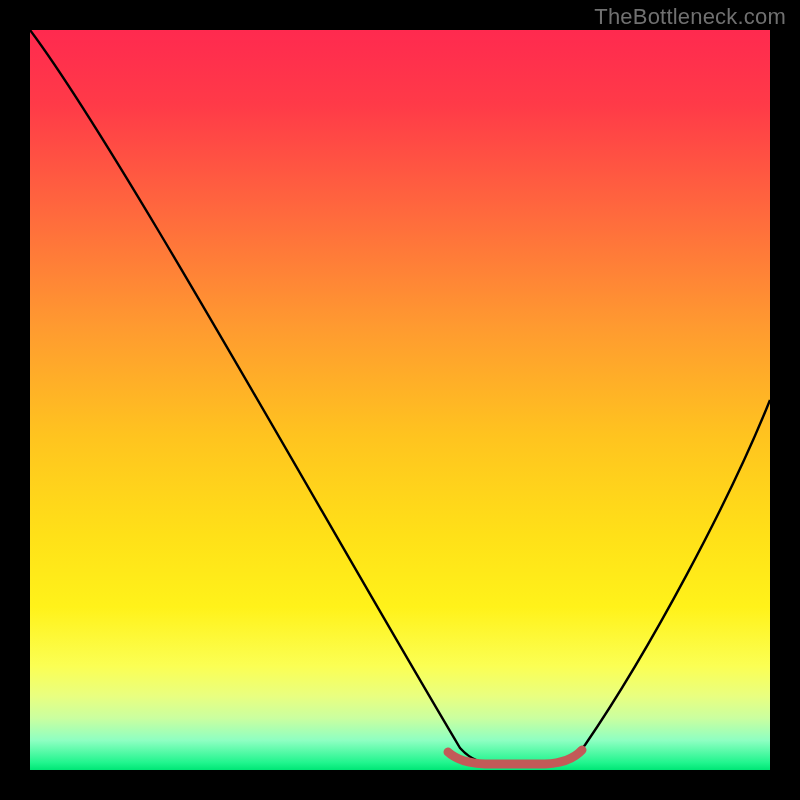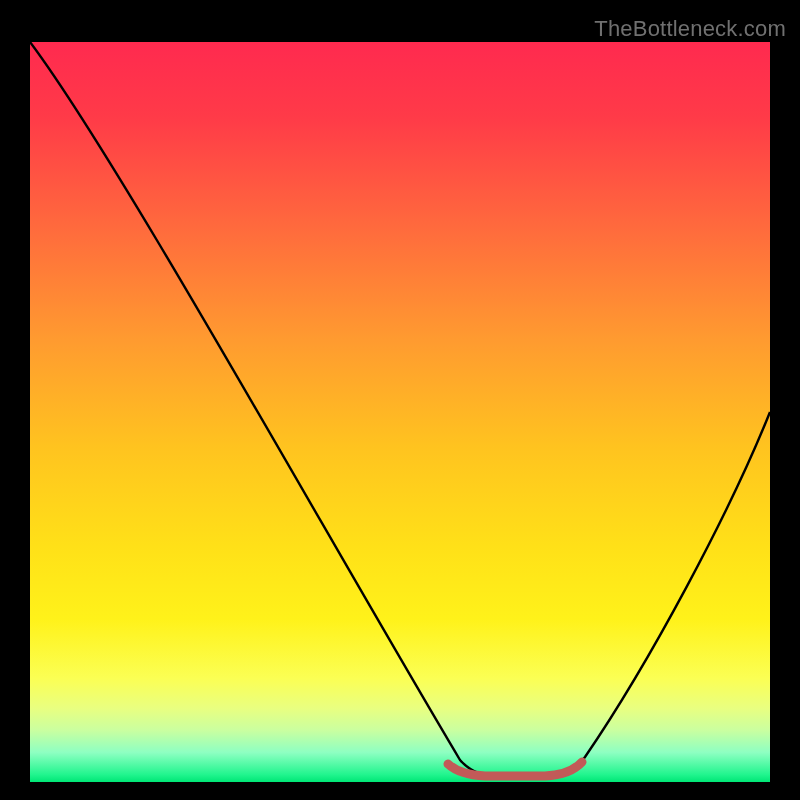--- a/index.html
+++ b/index.html
@@ -11,21 +11,20 @@
     overflow: hidden;
     font-family: Arial, Helvetica, sans-serif;
   }
   .frame {
     position: absolute;
     left: 0;
     top: 0;
     width: 800px;
     height: 612px;
     background: #000;
-    margin-top: 12px;
   }
   .plot {
     position: absolute;
     left: 30px;
     top: 30px;
     width: 740px;
     height: 740px;
     overflow: hidden;
   }
   .grad {

